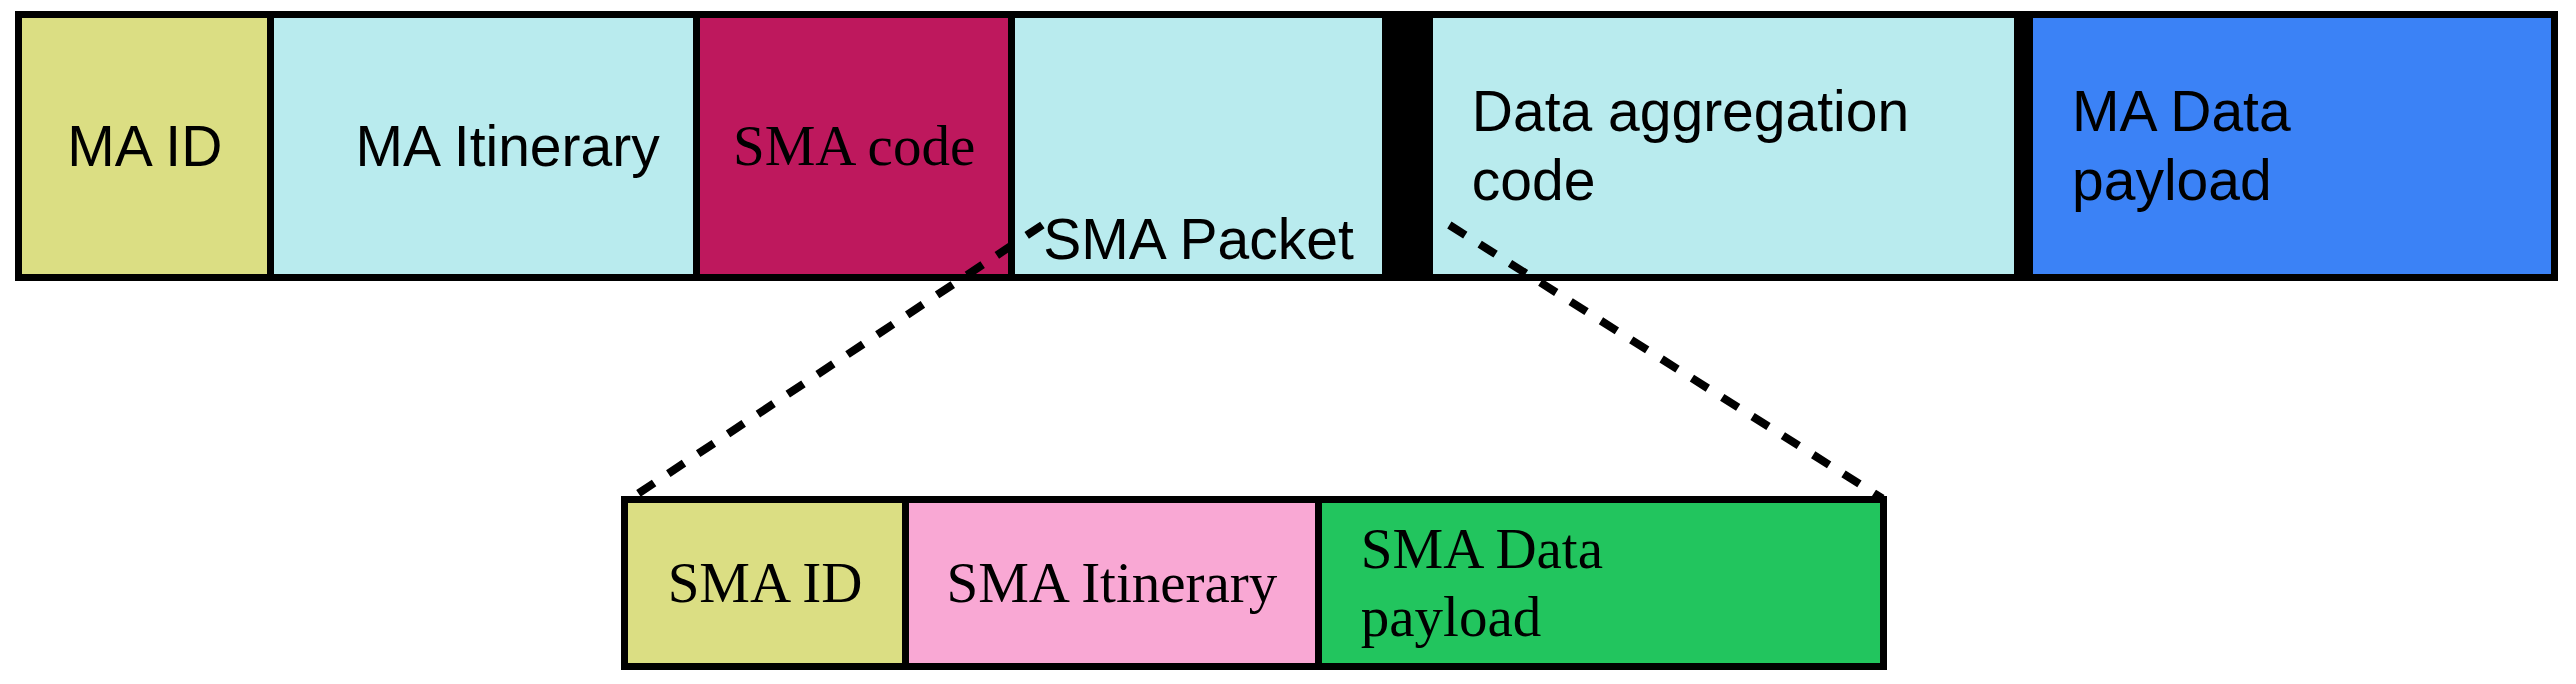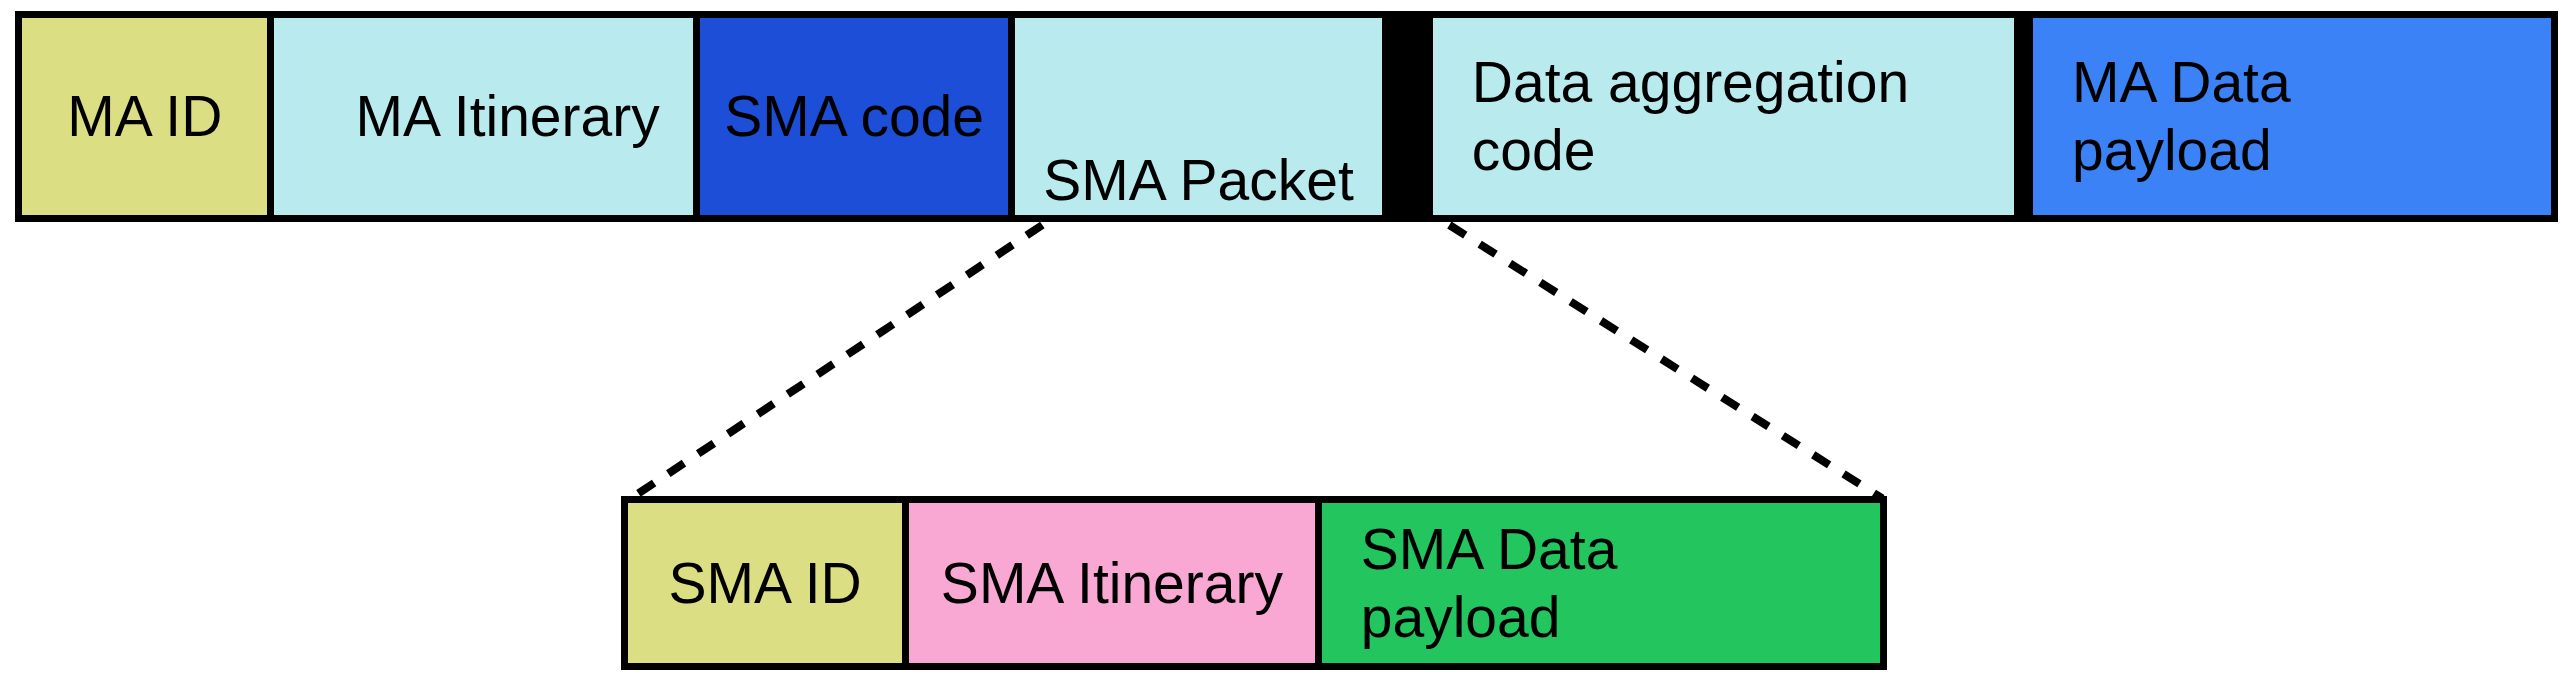--- a/index.html
+++ b/index.html
@@ -20,27 +20,28 @@
     position: absolute;
     display: flex;
     border: 7.2px solid var(--ink, #000000);
     box-sizing: border-box;
     background: var(--ink, #000000);
   }
   #ma-packet-row {
     left: 15.2px;
     top: 10.8px;
     width: 2543px;
-    height: 211px;
+    height: 270px;
   }
   #sma-packet-row {
     left: 621px;
     top: 496px;
     width: 1266px;
     height: 174px;
+    font-family: Liberation Serif, serif;
   }
   .cell {
     display: flex;
     align-items: center;
     justify-content: center;
     box-sizing: border-box;
     min-width: 0;
     height: 100%;
   }
   .cell + .cell {
@@ -76,21 +77,21 @@
 
 <div id="canvas">
 
   <div id="ma-packet-row" class="packet-row">
     <div class="cell" style="flex: 303 0 0px; background: rgb(219, 222, 131);">
       <span class="lbl">MA ID</span>
     </div>
     <div class="cell" style="flex: 458 0 0px; background: rgb(185, 235, 238); padding-left: 48px;">
       <span class="lbl">MA Itinerary</span>
     </div>
-    <div class="cell" style="flex: 381 0 0px; background: #1d4ed8;">
+    <div class="cell" style="flex: 381 0 0px; background: #be185d; font-family: Liberation Serif, serif;">
       <span class="lbl">SMA code</span>
     </div>
     <div class="cell" style="flex: 453 0 0px; background: rgb(185, 235, 238); align-items: flex-end;">
       <span class="lbl">SMA Packet</span>
     </div>
     <div class="cell left-align" style="flex: 659 0 0px; background: rgb(185, 235, 238); margin-left: 44px;">
       <span class="lbl">Data aggregation
 code</span>
     </div>
     <div class="cell left-align" style="flex: 581 0 0px; background: #3b82f6; margin-left: 12px;">

